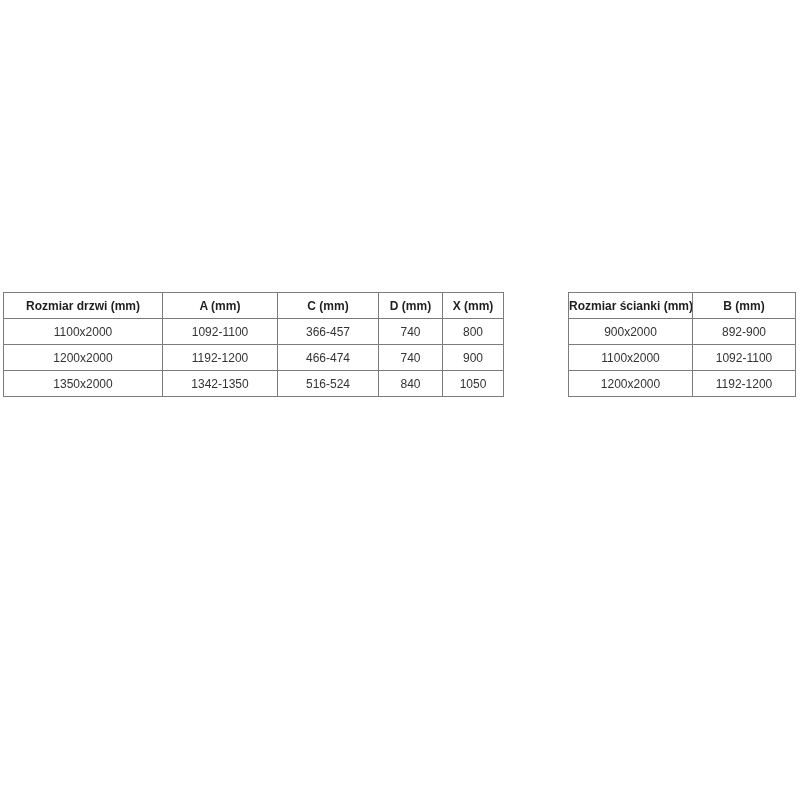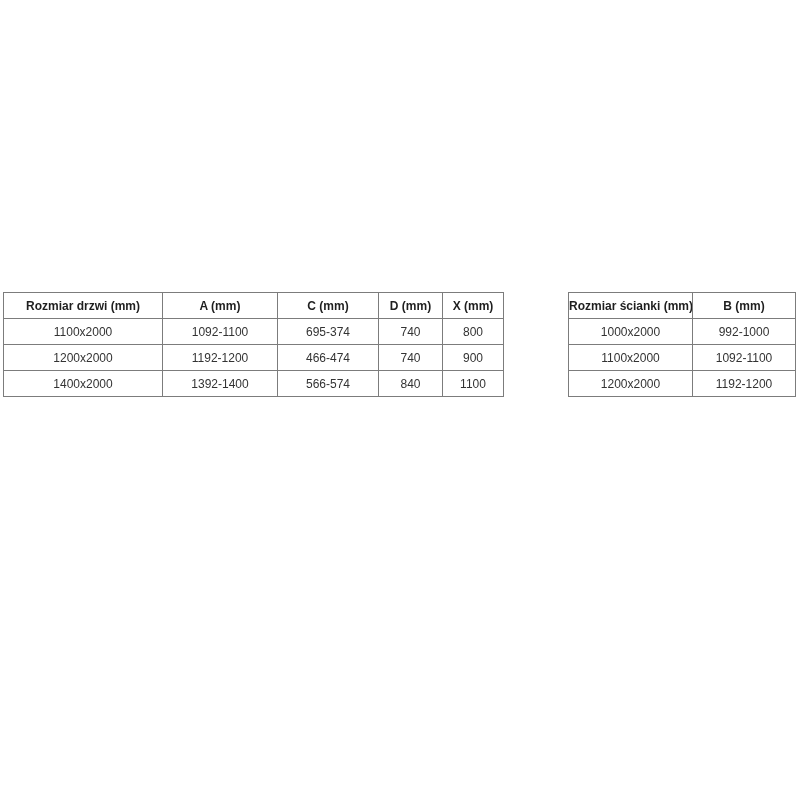--- a/index.html
+++ b/index.html
@@ -63,56 +63,56 @@
       <th>A (mm)</th>
       <th>C (mm)</th>
       <th>D (mm)</th>
       <th>X (mm)</th>
     </tr>
   </thead>
   <tbody>
     <tr>
       <td>1100x2000</td>
       <td>1092-1100</td>
-      <td>695-374</td>
+      <td>366-457</td>
       <td>740</td>
       <td>800</td>
     </tr>
     <tr>
       <td>1200x2000</td>
       <td>1192-1200</td>
       <td>466-474</td>
       <td>740</td>
       <td>900</td>
     </tr>
     <tr>
-      <td>1400x2000</td>
-      <td>1392-1400</td>
-      <td>566-574</td>
+      <td>1350x2000</td>
+      <td>1342-1350</td>
+      <td>516-524</td>
       <td>840</td>
-      <td>1100</td>
+      <td>1050</td>
     </tr>
   </tbody>
 </table>
 
 <table id="wall-table" class="spec-table">
   <colgroup>
     <col style="width:124px">
       <col style="width:103px">
   </colgroup>
   <thead>
     <tr>
       <th>Rozmiar ścianki (mm)</th>
       <th>B (mm)</th>
     </tr>
   </thead>
   <tbody>
     <tr>
-      <td>1000x2000</td>
-      <td>992-1000</td>
+      <td>900x2000</td>
+      <td>892-900</td>
     </tr>
     <tr>
       <td>1100x2000</td>
       <td>1092-1100</td>
     </tr>
     <tr>
       <td>1200x2000</td>
       <td>1192-1200</td>
     </tr>
   </tbody>

